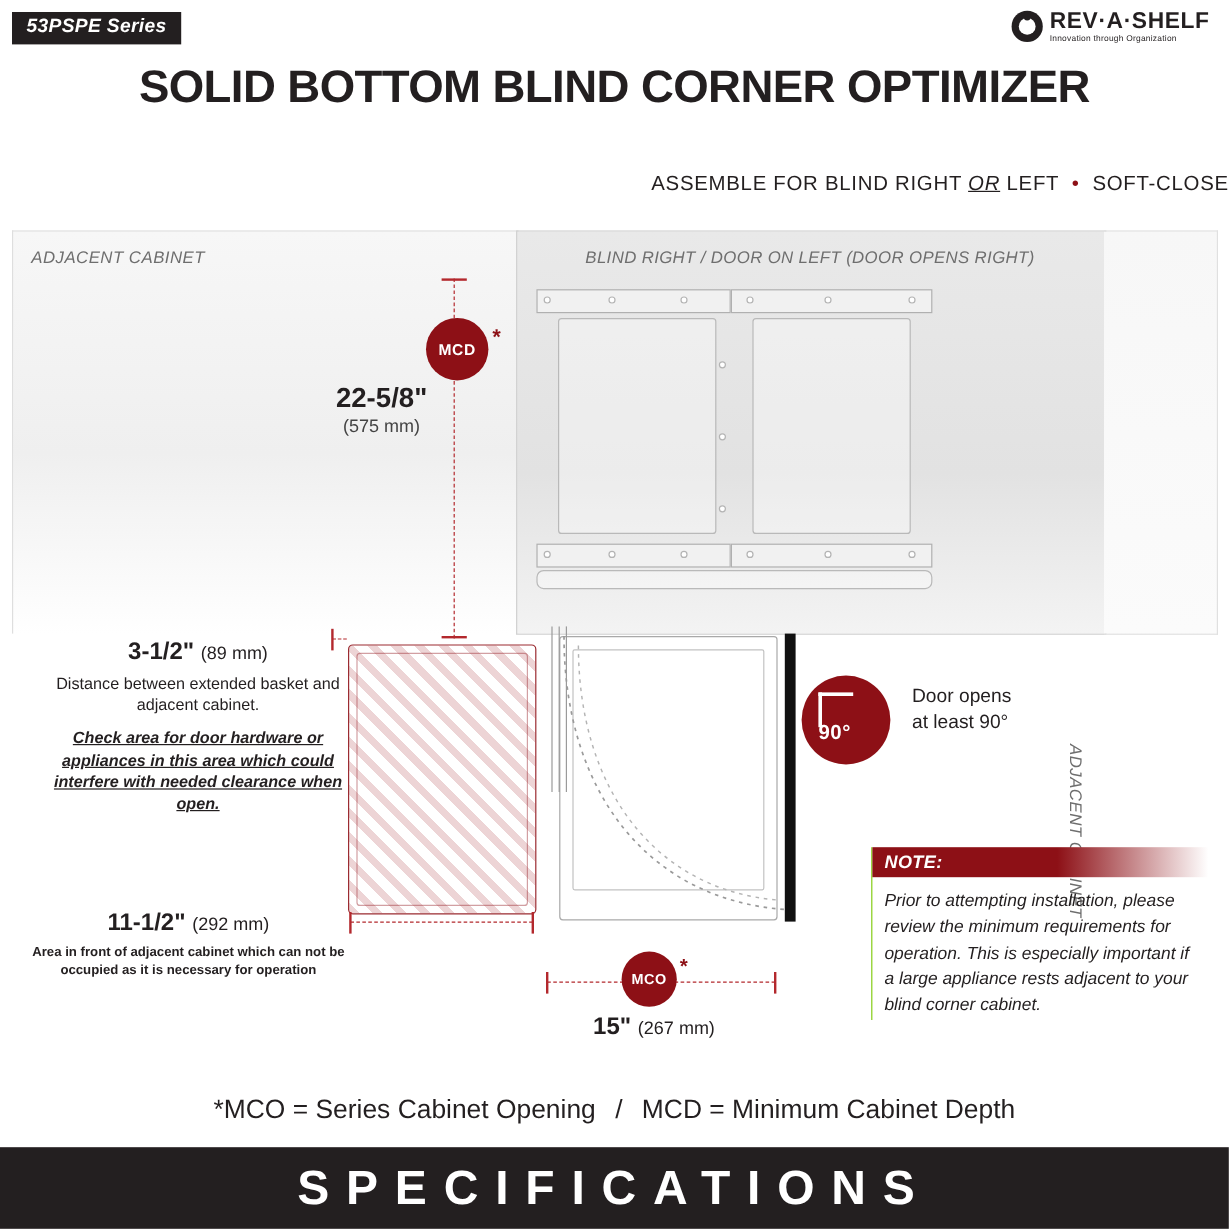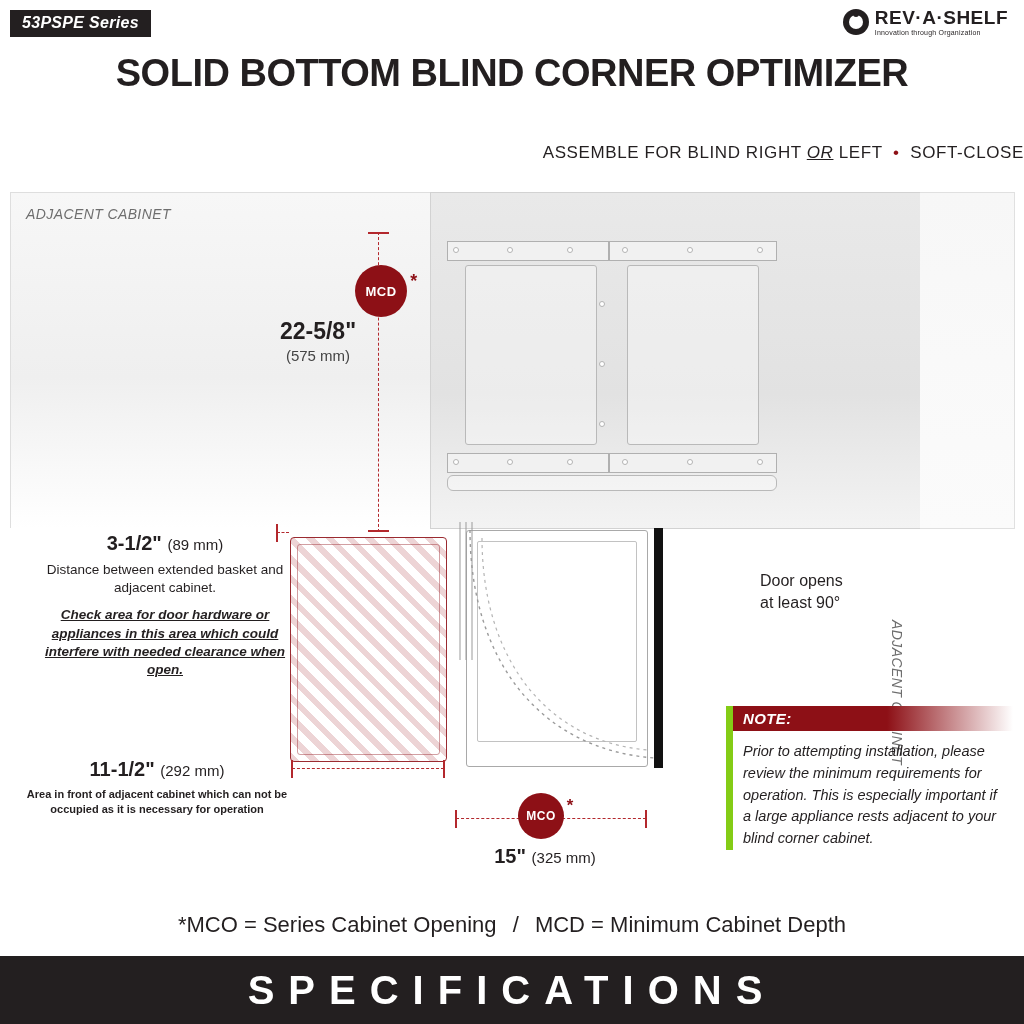--- a/index.html
+++ b/index.html
@@ -174,21 +174,21 @@
   .blk-15 .big .mm{font-size:15px;font-weight:normal;}
 
   .door90{
     position:absolute;left:760px;top:420px;width:170px;
     font-size:16px;line-height:1.35;color:#231f20;
   }
 
   
   .note{
     position:absolute;left:726px;top:556px;width:280px;
-    border-left:7px solid #84cc16;
+    border-left:1px solid #84cc16;
   }
   .note-head{
     background:linear-gradient(90deg,#8d1016 0%, #8d1016 55%, #ffffff 100%);
     color:#fff;font-weight:bold;font-style:italic;font-size:15px;
     padding:4px 0 4px 10px;letter-spacing:.4px;
   }
   .note-body{
     padding:10px 6px 0 10px;font-style:italic;font-size:14.5px;line-height:1.5;
   }
 
@@ -257,20 +257,21 @@
           <div class="dot-s" style="left:310px;top:218px;"></div>
           <div class="dot-s" style="left:152px;top:60px;"></div>
           <div class="dot-s" style="left:152px;top:120px;"></div>
           <div class="dot-s" style="left:152px;top:180px;"></div>
         </div>
       </div>
     </div>
     <div class="cab-far-right"></div>
 
     <div class="label-adjacent-top">ADJACENT CABINET</div>
+    <div class="label-blind-right">BLIND RIGHT / DOOR ON LEFT (DOOR OPENS RIGHT)</div>
     <div class="label-adjacent-right">ADJACENT CABINET</div>
 
     <div class="art-front">
       <div class="inner"></div>
     </div>
     <svg class="arcs" viewBox="0 0 260 270">
       <path d="M40,20 C40,150 110,240 225,248" fill="none" stroke="#9a9a9a" stroke-width="1.4" stroke-dasharray="3,4"></path>
       <path d="M52,28 C52,150 118,232 218,240" fill="none" stroke="#b4b4b4" stroke-width="1.2" stroke-dasharray="3,4"></path>
       <line x1="30" y1="12" x2="30" y2="150" stroke="#9a9a9a" stroke-width="1"></line>
       <line x1="36" y1="12" x2="36" y2="150" stroke="#9a9a9a" stroke-width="1"></line>
@@ -325,24 +326,28 @@
     <div class="tick" style="left:645px;top:660px;width:2px;height:18px;"></div>
 
     <div class="badge badge-mco">
       <span>MCO</span>
       <i class="star">*</i>
     </div>
 
     <div class="blk-15">
       <div class="big">
         <span>15"</span>
-        <span class="mm">(325 mm)</span>
+        <span class="mm">(267 mm)</span>
       </div>
     </div>
 
+    <div class="badge badge-90">
+      <i class="corner"></i>
+      <span>90°</span>
+    </div>
     <div class="door90">
       <div>Door opens</div>
       <div>at least 90°</div>
     </div>
 
     <div class="note">
       <div class="note-head">NOTE:</div>
       <div class="note-body">Prior to attempting installation, please review the minimum requirements for operation. This is especially important if a large appliance rests adjacent to your blind corner cabinet.</div>
     </div>
 

